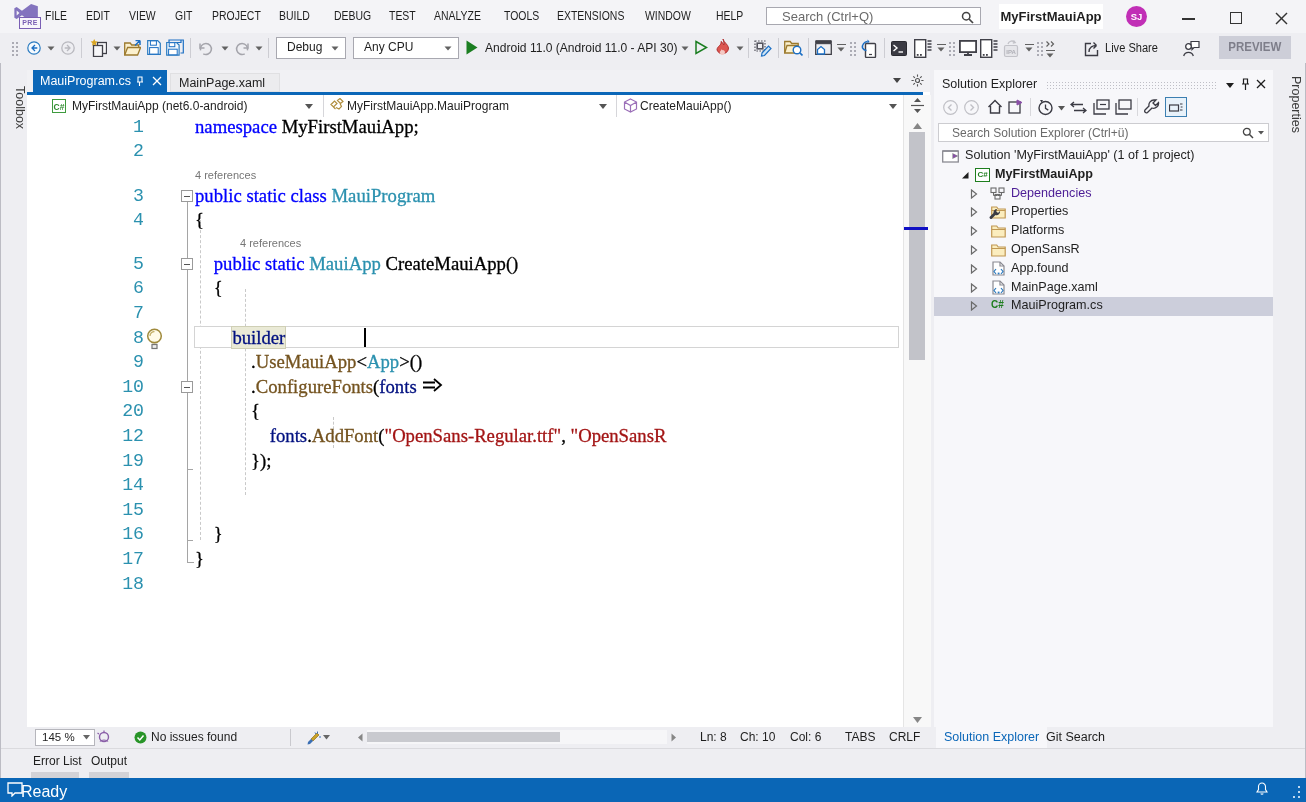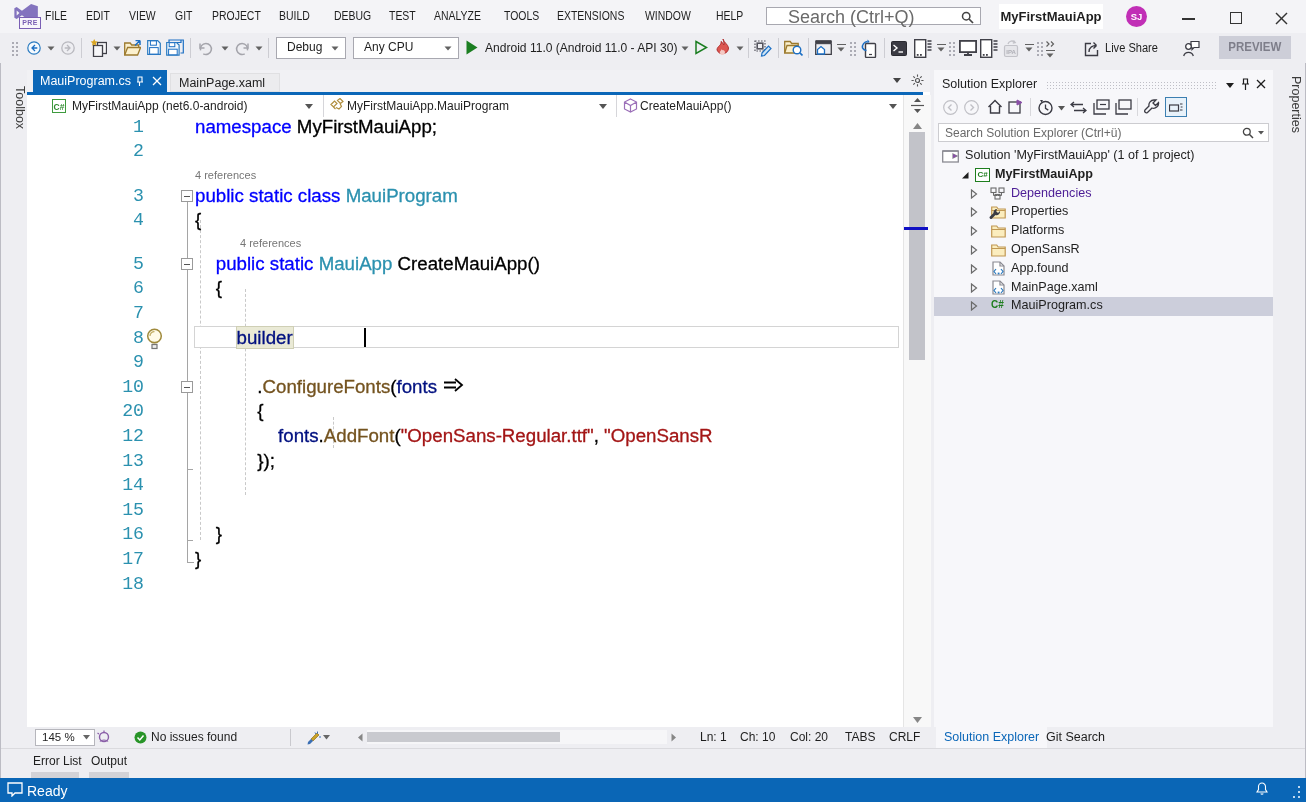--- a/index.html
+++ b/index.html
@@ -1,16 +1,16 @@
 <!DOCTYPE html>
 <html><head><meta charset="utf-8"><style>
 html,body{margin:0;padding:0}
 body{width:1306px;height:802px;overflow:hidden;position:relative;font-family:"Liberation Sans",sans-serif;background:#EEEEF2;-webkit-font-smoothing:antialiased}
 .abs{position:absolute}
-.cl{position:absolute;left:168px;white-space:pre;font-family:Liberation Sans, sans-serif;-webkit-text-stroke:0.3px;font-size:18.7px;line-height:24.6px;height:24.6px;color:#000}
+.cl{position:absolute;left:168px;white-space:pre;font-family:Liberation Serif, serif;-webkit-text-stroke:0.3px;font-size:18.7px;line-height:24.6px;height:24.6px;color:#000}
 .ln{position:absolute;width:50px;text-align:right;right:0;font-family:"Liberation Mono",monospace;font-size:18.2px;line-height:24.6px;height:24.6px;color:#2B91AF}
 .k{color:#0000FF}.t{color:#2B91AF}.m{color:#74531F}.s{color:#A31515}.ct{color:#8F08C4}.lv{color:#001080}
 .hl{background:#EAEAD6;box-shadow:0 0 0 1px #CFCFB5}
 .cdl{position:absolute;font-size:11px;color:#767676;height:19px;line-height:19px}
 svg{display:block}
 </style></head>
 <body>
 
 <div class="abs" id="titlebar" style="left:0;top:0;width:1306px;height:33px;background:#F4F4F7;border-bottom:0">
 
@@ -28,21 +28,21 @@
 <span class="abs" style="left:212.0px;top:0;height:33px;line-height:33px;font-size:12.3px;color:#1E1E1E;display:inline-block;transform:scaleX(0.85);transform-origin:0 50%">PROJECT</span>
 <span class="abs" style="left:279.0px;top:0;height:33px;line-height:33px;font-size:12.3px;color:#1E1E1E;display:inline-block;transform:scaleX(0.85);transform-origin:0 50%">BUILD</span>
 <span class="abs" style="left:333.5px;top:0;height:33px;line-height:33px;font-size:12.3px;color:#1E1E1E;display:inline-block;transform:scaleX(0.85);transform-origin:0 50%">DEBUG</span>
 <span class="abs" style="left:389.0px;top:0;height:33px;line-height:33px;font-size:12.3px;color:#1E1E1E;display:inline-block;transform:scaleX(0.85);transform-origin:0 50%">TEST</span>
 <span class="abs" style="left:434.0px;top:0;height:33px;line-height:33px;font-size:12.3px;color:#1E1E1E;display:inline-block;transform:scaleX(0.85);transform-origin:0 50%">ANALYZE</span>
 <span class="abs" style="left:503.5px;top:0;height:33px;line-height:33px;font-size:12.3px;color:#1E1E1E;display:inline-block;transform:scaleX(0.85);transform-origin:0 50%">TOOLS</span>
 <span class="abs" style="left:557.0px;top:0;height:33px;line-height:33px;font-size:12.3px;color:#1E1E1E;display:inline-block;transform:scaleX(0.85);transform-origin:0 50%">EXTENSIONS</span>
 <span class="abs" style="left:645.0px;top:0;height:33px;line-height:33px;font-size:12.3px;color:#1E1E1E;display:inline-block;transform:scaleX(0.85);transform-origin:0 50%">WINDOW</span>
 <span class="abs" style="left:716.0px;top:0;height:33px;line-height:33px;font-size:12.3px;color:#1E1E1E;display:inline-block;transform:scaleX(0.85);transform-origin:0 50%">HELP</span>
 
-  <div class="abs" style="left:766px;top:7px;width:215px;height:18px;background:#fff;border:1px solid #A8A8B0;font-size:18px;color:#6a6a6a;line-height:18px;padding-left:21px;box-sizing:border-box">Search (Ctrl+Q)
+  <div class="abs" style="left:766px;top:7px;width:215px;height:18px;background:#fff;border:1px solid #A8A8B0;font-size:13px;color:#6a6a6a;line-height:18px;padding-left:15px;box-sizing:border-box">Search (Ctrl+Q)
     <svg class="abs" style="right:6px;top:3px" width="13" height="13" viewBox="0 0 13 13">
         <circle cx="5.2" cy="5.2" r="3.7" fill="none" stroke="#444" stroke-width="1.5"></circle>
         <line x1="8" y1="8" x2="12" y2="12" stroke="#444" stroke-width="1.7"></line>
       </svg>
   </div>
 
   <div class="abs" style="left:999px;top:4px;width:104px;height:25px;background:#FFFFFF;text-align:center;line-height:25px;font-size:13px;font-weight:bold;color:#1E1E1E">MyFirstMauiApp</div>
 
   <div class="abs" style="left:1126px;top:6px;width:21px;height:21px;border-radius:50%;background:#C12FB6;color:#fff;font-size:9.5px;font-weight:bold;text-align:center;line-height:21px">SJ</div>
 
@@ -307,34 +307,35 @@
 <div class="ln" style="left:67px;top:66.7px">3</div>
 <div class="ln" style="left:67px;top:91.3px">4</div>
 <div class="ln" style="left:67px;top:134.7px">5</div>
 <div class="ln" style="left:67px;top:159.3px">6</div>
 <div class="ln" style="left:67px;top:183.9px">7</div>
 <div class="ln" style="left:67px;top:208.5px">8</div>
 <div class="ln" style="left:67px;top:233.1px">9</div>
 <div class="ln" style="left:67px;top:257.7px">10</div>
 <div class="ln" style="left:67px;top:282.3px">20</div>
 <div class="ln" style="left:67px;top:306.9px">12</div>
-<div class="ln" style="left:67px;top:331.5px">13</div>
+<div class="ln" style="left:67px;top:331.5px">19</div>
 <div class="ln" style="left:67px;top:356.1px">14</div>
 <div class="ln" style="left:67px;top:380.6px">15</div>
 <div class="ln" style="left:67px;top:405.3px">16</div>
 <div class="ln" style="left:67px;top:429.9px">17</div>
 <div class="ln" style="left:67px;top:454.5px">18</div>
 <div class="cdl" style="left:168px;top:48.5px">4 references</div>
 <div class="cdl" style="left:213px;top:116.5px">4 references</div>
 <div class="cl" style="top:-2.3px"><span class="k">namespace</span> MyFirstMauiApp;</div>
 <div class="cl" style="top:66.7px"><span class="k">public</span> <span class="k">static</span> <span class="k">class</span> <span class="t">MauiProgram</span></div>
 <div class="cl" style="top:91.3px">{</div>
 <div class="cl" style="top:134.7px">    <span class="k">public</span> <span class="k">static</span> <span class="t">MauiApp</span> CreateMauiApp()</div>
 <div class="cl" style="top:159.3px">    {</div>
 <div class="cl" style="top:208.5px">        <span class="lv hl">builder</span></div>
+<div class="cl" style="top:233.1px">            .<span class="m">UseMauiApp</span>&lt;<span class="t">App</span>&gt;()</div>
 <div class="cl" style="top:257.7px">            .<span class="m">ConfigureFonts</span>(<span class="lv">fonts</span> <span style="display:inline-block;width:22.4px;position:relative"><svg style="position:absolute;left:1px;top:-15px" width="21" height="14" viewBox="0 0 21 14">
             <path d="M1 4.5 h12 M1 9.5 h12 M12 1 l7 6 -7 6" fill="none" stroke="#000" stroke-width="1.8"></path>
           </svg></span></div>
 <div class="cl" style="top:282.3px">            {</div>
 <div class="cl" style="top:306.9px">                <span class="lv">fonts</span>.<span class="m">AddFont</span>(<span class="s">"OpenSans-Regular.ttf"</span>, <span class="s">"OpenSansR</span></div>
 <div class="cl" style="top:331.5px">            });</div>
 <div class="cl" style="top:405.3px">    }</div>
 <div class="cl" style="top:429.9px">}</div>
 <div class="abs" style="left:337.3px;top:210.8px;width:1.6px;height:19px;background:#000"></div>
 </div>
@@ -379,23 +380,23 @@
       <path d="M0 0 L7 0 L3.5 4.5 Z" fill="#666"></path>
     </svg>
   <svg class="abs" style="left:330px;top:6px" width="6" height="9" viewBox="0 0 6 9">
       <path d="M5.5 0.5 L1 4.5 L5.5 8.5 Z" fill="#868686"></path>
     </svg>
   <div class="abs" style="left:340px;top:3px;width:300px;height:14px;background:#F6F6F8"></div>
   <div class="abs" style="left:340px;top:5px;width:193px;height:10px;background:#C9CACF"></div>
   <svg class="abs" style="left:644px;top:6px" width="6" height="9" viewBox="0 0 6 9">
       <path d="M0.5 0.5 L5 4.5 L0.5 8.5 Z" fill="#868686"></path>
     </svg>
-  <span class="abs" style="left:673px;top:3px">Ln: 1</span>
+  <span class="abs" style="left:673px;top:3px">Ln: 8</span>
   <span class="abs" style="left:713px;top:3px">Ch: 10</span>
-  <span class="abs" style="left:763px;top:3px">Col: 20</span>
+  <span class="abs" style="left:763px;top:3px">Col: 6</span>
   <span class="abs" style="left:818px;top:3px">TABS</span>
   <span class="abs" style="left:862px;top:3px">CRLF</span>
 </div>
 
 <div class="abs" id="solexp" style="left:934px;top:70px;width:339px;height:657px;background:#F7F7FA">
   <div id="secontent">
 <span class="abs" style="left:8px;top:7px;font-size:12.5px;color:#1E1E1E">Solution Explorer</span>
 <div class="abs" style="left:112px;top:11px;width:172px;height:9px;background-image:radial-gradient(#BFBFC6 0.8px,transparent 1px);background-size:3px 3px"></div>
 <svg class="abs" style="left:292px;top:13px" width="8" height="5" viewBox="0 0 8 5">
         <path d="M0 0 L8 0 L4 5 Z" fill="#1E1E1E"></path>
@@ -447,21 +448,21 @@
 <svg class="abs" style="left:210px;top:29px" width="16" height="16" viewBox="0 0 16 16">
         <path d="M10 1 a5 5 0 0 0 -5 6 L1 11 a1.8 1.8 0 0 0 2.5 2.5 L8 9 a5 5 0 0 0 6.5 -5.5 l-3 3 -2.5 -2.5 3 -3 z" fill="none" stroke="#3B3B44" stroke-width="1.3"></path>
       </svg>
 <div class="abs" style="left:231px;top:27px;width:22px;height:20px;border:1px solid #3C7FB1;background:#E8F2FA;box-sizing:border-box">
         <svg style="position:absolute;left:3px;top:5px" width="14" height="9" viewBox="0 0 14 9">
           <rect x="0.5" y="2" width="9" height="6" fill="none" stroke="#3B3B44" stroke-width="1.2"></rect>
           <path d="M11 1 l2.5 0 M11.7 4 l1.8 0 M11 7 l2.5 0" stroke="#3B3B44" stroke-width="1.1"></path>
         </svg>
       </div>
 <div class="abs" style="left:4px;top:53px;width:331px;height:19px;background:#fff;border:1px solid #CCCCD0;box-sizing:border-box"></div>
-<span class="abs" style="left:11px;top:56px;font-size:12px;color:#6a6a6a">Search Solution Explorer (Ctrl+ü)</span>
+<span class="abs" style="left:18px;top:56px;font-size:12px;color:#6a6a6a">Search Solution Explorer (Ctrl+ü)</span>
 <svg class="abs" style="left:308px;top:57px" width="12" height="12" viewBox="0 0 12 12">
         <circle cx="4.8" cy="4.8" r="3.4" fill="none" stroke="#444" stroke-width="1.3"></circle>
         <line x1="7.3" y1="7.3" x2="11" y2="11" stroke="#444" stroke-width="1.5"></line>
       </svg>
 <svg class="abs" style="left:324px;top:61px" width="6" height="4" viewBox="0 0 6 4">
         <path d="M0 0 L6 0 L3 3.5 Z" fill="#555"></path>
       </svg>
 <div class="abs" style="left:0;top:227.0px;width:339px;height:18.8px;background:#CCCEDB"></div>
 <svg class="abs" style="left:8px;top:78.5px" width="17" height="15" viewBox="0 0 17 15">
         <rect x="0.7" y="2" width="15.6" height="11" fill="#fff" stroke="#8A8A92" stroke-width="1.3"></rect>
@@ -549,21 +550,21 @@
   <span class="abs" style="left:33px;top:5px;font-size:12px;color:#1E1E1E">Error List</span>
   <span class="abs" style="left:91px;top:5px;font-size:12px;color:#1E1E1E">Output</span>
   <div class="abs" style="left:31px;top:23px;width:48px;height:7px;background:#D2D2D7"></div>
   <div class="abs" style="left:89px;top:23px;width:40px;height:7px;background:#D2D2D7"></div>
 </div>
 
 <div class="abs" style="left:0;top:778px;width:1306px;height:24px;background:#0A66B6;color:#fff">
   <svg class="abs" style="left:7px;top:4px" width="16" height="15" viewBox="0 0 16 15">
       <path d="M1 1 h14 v10 h-7 l-3 3 v-3 h-4 z" fill="none" stroke="#fff" stroke-width="1.3"></path>
     </svg>
-  <span class="abs" style="left:27px;top:5px;font-size:14px">Ready</span>
+  <span class="abs" style="left:21px;top:5px;font-size:16px">Ready</span>
   <svg class="abs" style="left:1256px;top:4px" width="12" height="14" viewBox="0 0 12 14">
       <path d="M6 1 a3.5 3.5 0 0 1 3.5 3.5 v3 l1.5 2.5 h-10 l1.5 -2.5 v-3 A3.5 3.5 0 0 1 6 1 Z M4.8 11.5 a1.3 1.3 0 0 0 2.4 0" fill="none" stroke="#fff" stroke-width="1.1"></path>
     </svg>
   <svg class="abs" style="left:1288px;top:8px" width="14" height="14" viewBox="0 0 14 14">
       <g fill="#BFD8F0">
         <rect x="10" y="0" width="2" height="2"></rect>
         <rect x="10" y="5" width="2" height="2"></rect>
         <rect x="10" y="10" width="2" height="2"></rect>
         <rect x="5" y="5" width="2" height="2" fill-opacity="0"></rect>
         <rect x="5" y="10" width="2" height="2"></rect>

